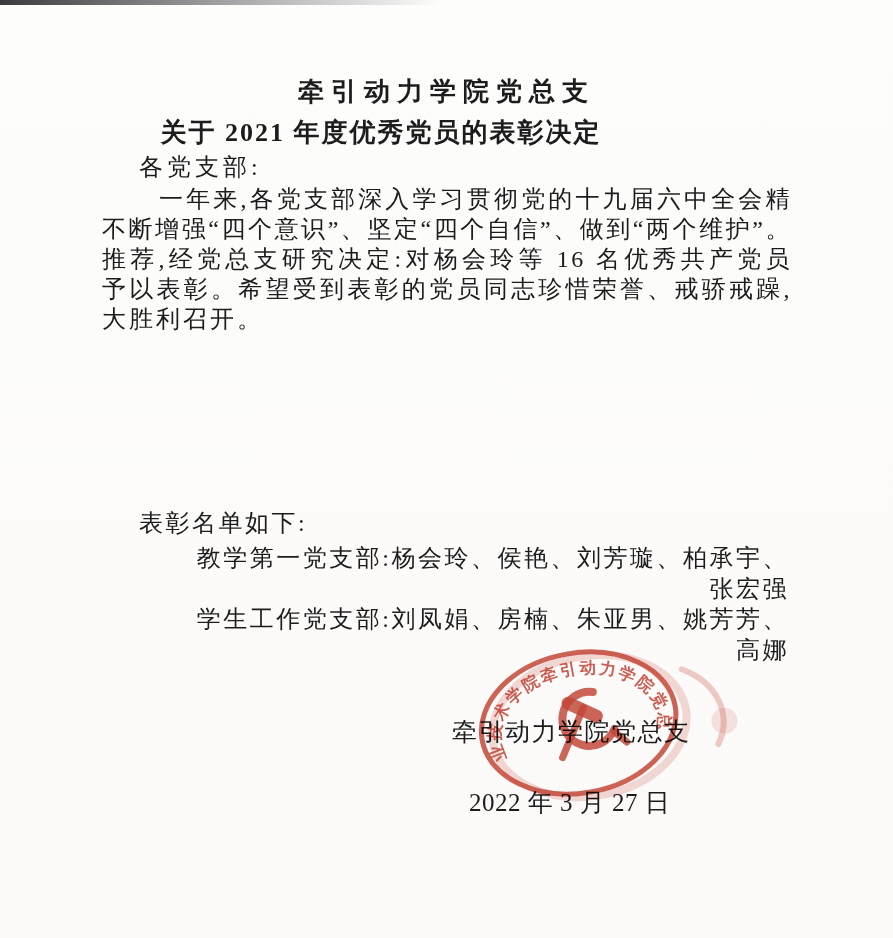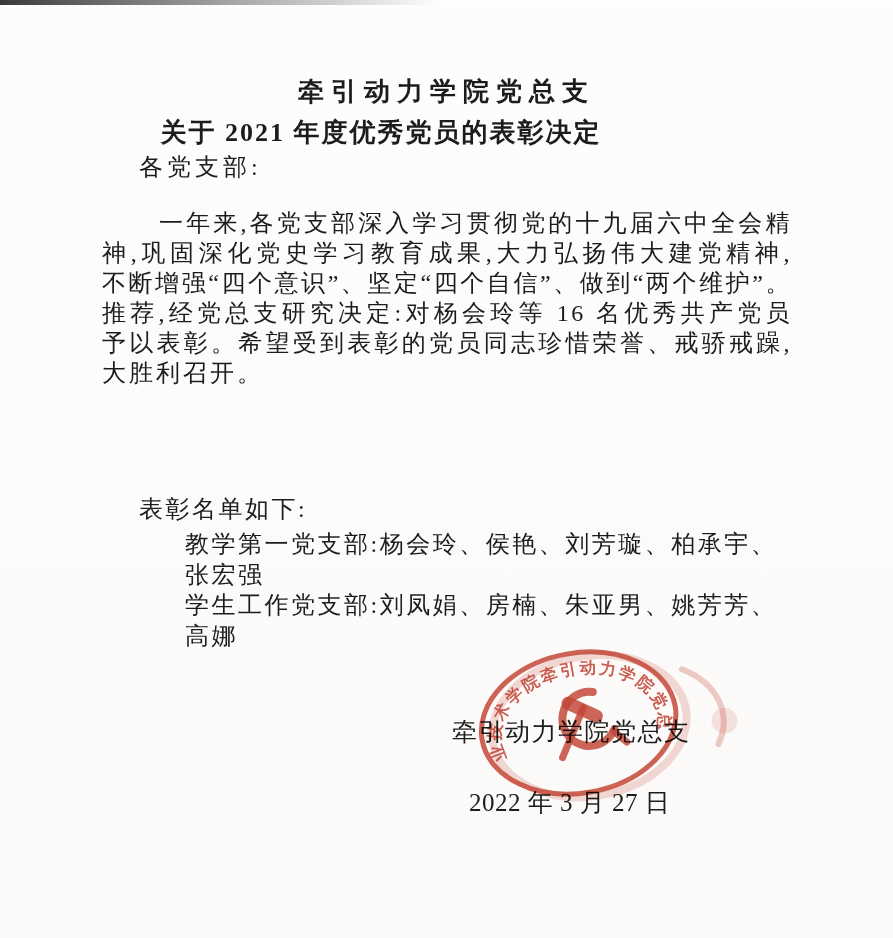--- a/index.html
+++ b/index.html
@@ -38,28 +38,28 @@
     position:absolute; top:184px; left:102px; width:690px;
     font-size:24px; line-height:30px;
   }
   .body-line {
     text-align:justify; text-align-last:justify;
     -moz-text-align-last:justify;
     text-justify:inter-character;
     letter-spacing:2.5px;
     height:30px; overflow:visible; white-space:nowrap;
   }
-  .body-line.first { text-indent:57px;margin-top:24px; }
+  .body-line.first { text-indent:57px; }
   .body-line.last { text-align:left; text-align-last:left; letter-spacing:3px; }
   .list-block {
     position:absolute; top:494px; left:139px; width:650px;
     font-size:24px; line-height:30px; letter-spacing:2.5px;
   }
-  .list-intro { margin-bottom:5px; }
-  .award-item { margin-left:46px; line-height:30.5px; }
+  .list-intro { margin-bottom:5px;margin-top:14px; }
+  .award-item { margin-left:46px; line-height:30.5px;text-align:right; }
   .signature-name {
     position:absolute; top:715px; left:452px;
     font-size:25px; letter-spacing:1.5px;
   }
   .signature-date {
     position:absolute; top:786px; left:469px;
     font-size:25px; letter-spacing:0.5px;
   }
   .seal {
     position:absolute; left:477px; top:650px;
@@ -75,21 +75,20 @@
 
   <div class="top-smudge"></div>
 
   <div class="doc-title">牵引动力学院党总支</div>
   <div class="doc-subtitle">关于 2021 年度优秀党员的表彰决定</div>
 
   <div class="salutation">各党支部:</div>
 
   <div class="body-block">
     <div class="body-line first">一年来,各党支部深入学习贯彻党的十九届六中全会精</div>
-    <div class="body-line">神,巩固深化党史学习教育成果,大力弘扬伟大建党精神,</div>
     <div class="body-line">不断增强“四个意识”、坚定“四个自信”、做到“两个维护”。</div>
     <div class="body-line">推荐,经党总支研究决定:对杨会玲等 16 名优秀共产党员</div>
     <div class="body-line">予以表彰。希望受到表彰的党员同志珍惜荣誉、戒骄戒躁,</div>
     <div class="body-line last">大胜利召开。</div>
   </div>
 
   <div class="list-block">
     <div class="list-intro">表彰名单如下:</div>
     <div class="award-item">教学第一党支部:杨会玲、侯艳、刘芳璇、柏承宇、张宏强</div>
     <div class="award-item">学生工作党支部:刘凤娟、房楠、朱亚男、姚芳芳、高娜</div>

